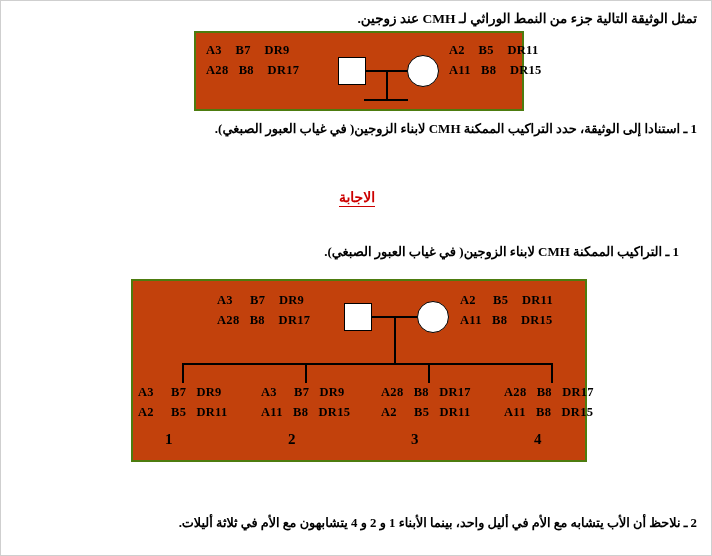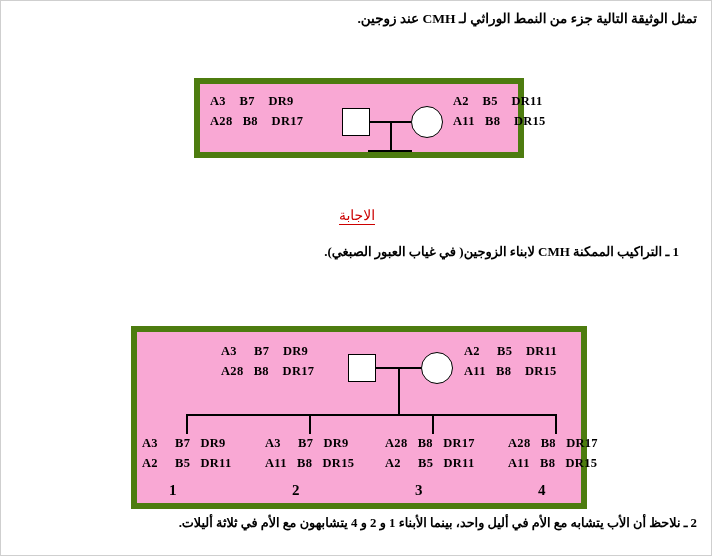--- a/index.html
+++ b/index.html
@@ -34,24 +34,23 @@
     top: 8px;
     width: 684px;
     font-size: 13.5px;
     font-weight: bold;
     line-height: 1.5;
   }
 
   
   .box {
     position: absolute;
-    border: 6px solid #4d7c0f;
-    box-sizing: border-box;
-    background: #f9a8d4;
-    margin-top: 47px;
+    border: 2px solid #4d7c0f;
+    box-sizing: border-box;
+    background: #c2410c;
   }
   #box1 {
     left: 193px;
     top: 30px;
     width: 330px;
     height: 80px;
   }
 
   .hap {
     position: absolute;
@@ -93,24 +92,24 @@
     font-weight: bold;
     line-height: 1.55;
   }
   #q1 { top: 118px; }
   #q2 { top: 136px; }
 
   .answer-title {
     position: absolute;
     left: 0;
     width: 712px;
-    top: 206px;
+    top: 188px;
     text-align: center;
     font-size: 14px;
-    font-weight: normal;
+    font-weight: bold;
     color: #cc0000;
   }
   .answer-title span {
     border-bottom: 1.5px solid #cc0000;
     padding-bottom: 1px;
   }
 
   #a1 {
     position: absolute;
     right: 32px;
@@ -163,20 +162,21 @@
 
     <div class="hap" style="left:253px; top:10px;">A2    B5    DR11</div>
     <div class="hap" style="left:253px; top:30px;">A11   B8    DR15</div>
 
     <div class="ln ln-h" style="left:170px; top:37px; width:41px;"></div>
 
     <div class="ln ln-v" style="left:190px; top:37px; height:30px;"></div>
     <div class="ln ln-h" style="left:168px; top:66px; width:44px;"></div>
   </div>
 
+  <div class="q-block rtl" id="q1">1 ـ استنادا إلى الوثيقة، حدد التراكيب الممكنة CMH لابناء الزوجين( في غياب العبور الصبغي).</div>
 
   <div class="answer-title"><span>الاجابة</span></div>
 
   <div class="rtl" id="a1">1 ـ التراكيب الممكنة CMH لابناء الزوجين( في غياب العبور الصبغي).</div>
 
   <div class="box" id="box2">
 
     <div class="hap" style="left:84px; top:12px;">A3     B7    DR9</div>
     <div class="hap" style="left:84px; top:32px;">A28   B8    DR17</div>
 

